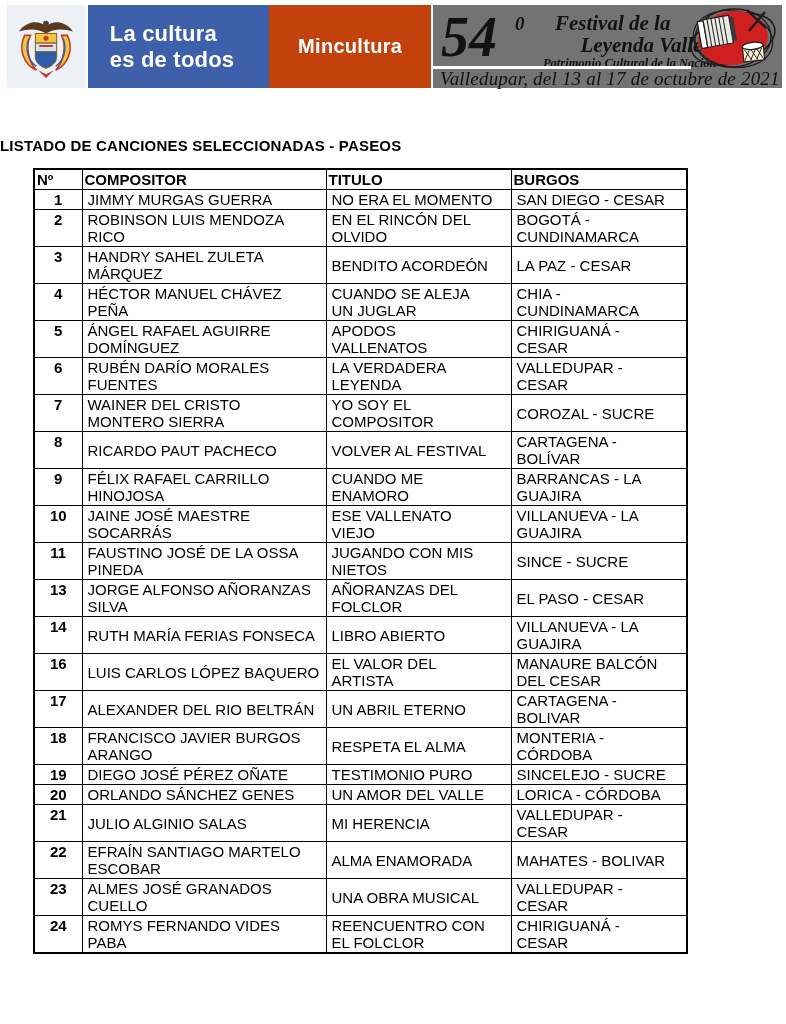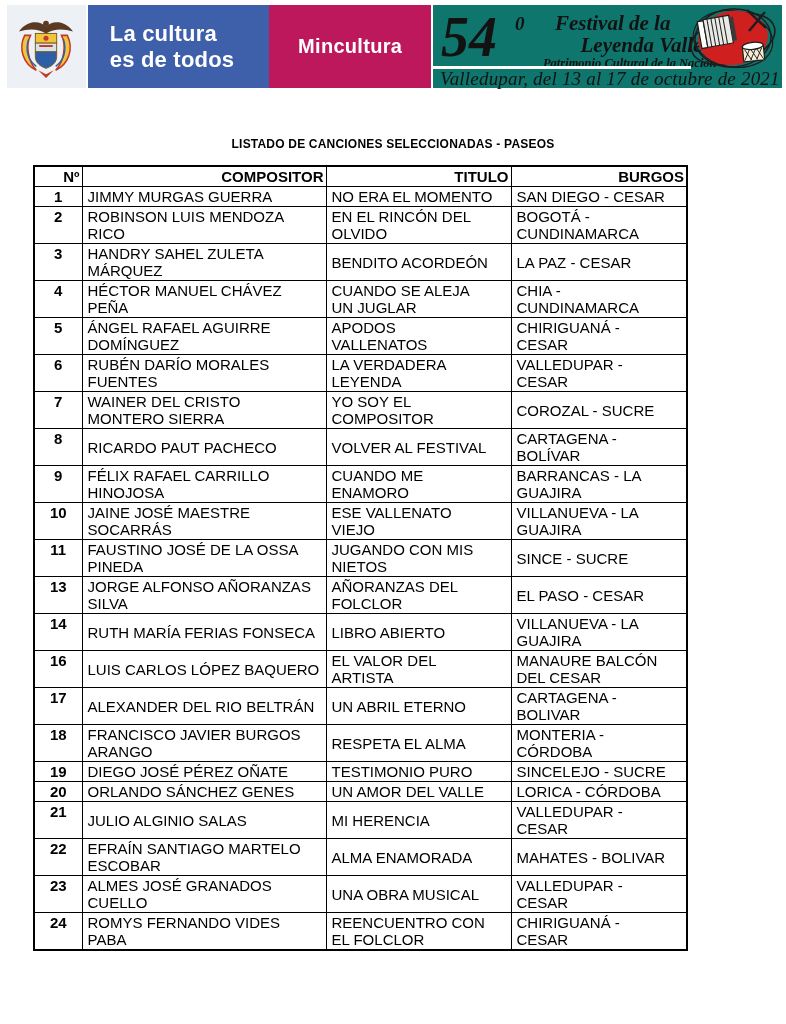--- a/index.html
+++ b/index.html
@@ -14,26 +14,26 @@
     width:79px;background:#edf1f6;margin-right:2px;
     display:flex;align-items:center;justify-content:center;
   }
   .brand-dark{
     width:182px;background:#3e5fa9;color:#fff;
     display:flex;flex-direction:column;justify-content:center;
     padding-left:22px;box-sizing:border-box;
     font-size:22px;font-weight:bold;line-height:26px;letter-spacing:.2px;
   }
   .brand-light{
-    width:162px;background:#be185d;color:#fff;margin-right:2px;
+    width:162px;background:#c2410c;color:#fff;margin-right:2px;
     display:flex;align-items:center;justify-content:center;
     font-size:20px;font-weight:600;letter-spacing:.3px;
   }
   .festival-box{
-    width:350px;background:#0f766e;position:relative;
+    width:350px;background:#737373;position:relative;
     font-family:"Liberation Serif",serif;color:#121212;
   }
   .fest-num{
     position:absolute;left:8px;top:4px;
     font-size:56px;font-weight:bold;font-style:italic;line-height:56px;
   }
   .fest-sup{
     position:absolute;left:82px;top:8px;
     font-size:19px;font-weight:bold;font-style:italic;
   }
@@ -42,33 +42,33 @@
   .fest-t2{font-size:21px;font-weight:bold;font-style:italic;line-height:22px;text-align:right;}
   .fest-sub{font-size:12.5px;font-weight:bold;font-style:italic;line-height:14px;padding-left:2px;}
   .fest-emblem{position:absolute;right:3px;top:2px;}
   .fest-divider{position:absolute;left:0;top:61px;width:258px;height:3px;background:#ffffff;}
   .fest-date{
     position:absolute;left:7px;top:63px;width:280px;
     font-size:19px;font-style:italic;letter-spacing:.2px;white-space:nowrap;
   }
   
   h1.doc-title{
-    margin:49px 0 0 0;text-align:center;
-    font-size:12px;font-weight:bold;letter-spacing:.2px;
+    margin:49px 0 0 0;text-align:left;
+    font-size:15px;font-weight:bold;letter-spacing:.2px;
   }
   
   table.songs{
     margin:14px 0 0 33px;border-collapse:collapse;table-layout:fixed;
     width:653px;border:2px solid #000;
   }
   .songs th,.songs td{
     border:1px solid #000;font-size:15px;line-height:17px;
     padding:1px 5px;overflow:hidden;
   }
-  .songs th{font-weight:bold;text-align:right;padding:1px 2px;}
+  .songs th{font-weight:bold;text-align:left;padding:1px 2px;}
   .songs td{vertical-align:middle;white-space:pre-line;text-align:left;}
   .songs td.c0{text-align:center;font-weight:bold;vertical-align:top;padding:1px 2px;}
 </style>
 </head>
 <body>
 
 <div class="page">
 
   <header class="banner">
 

